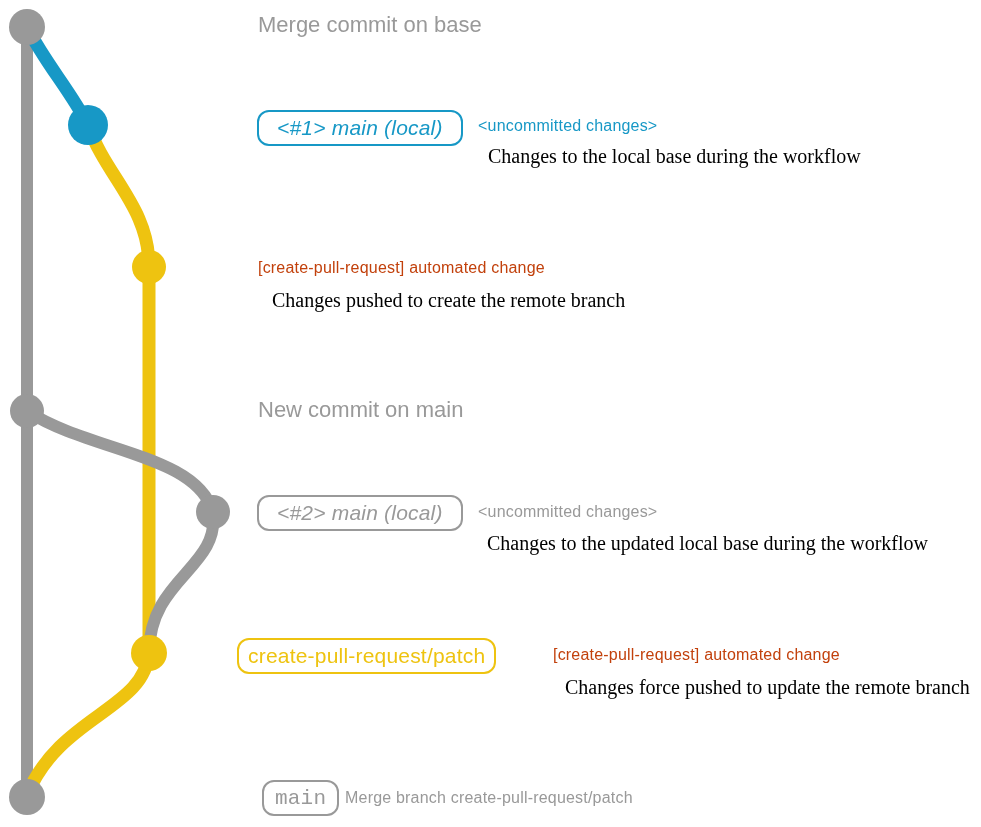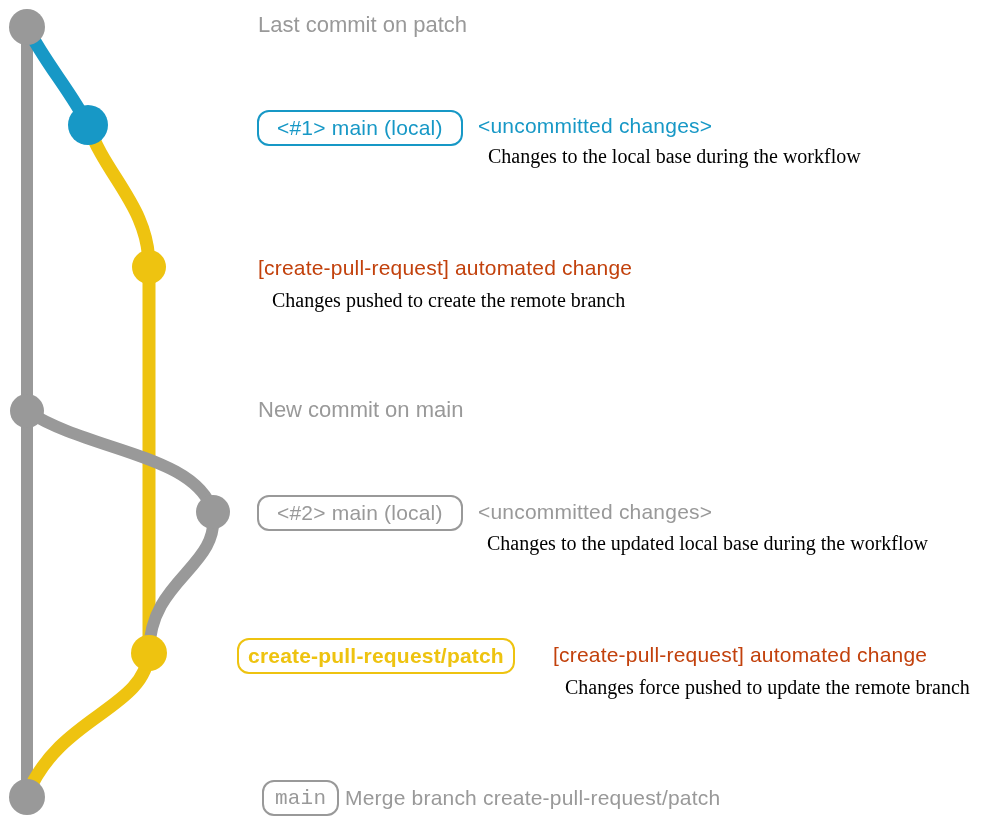--- a/index.html
+++ b/index.html
@@ -6,21 +6,21 @@
   .canvas {
     position: relative;
     width: 981px;
     height: 827px;
     background: #ffffff;
     font-family: "Liberation Sans", sans-serif;
     overflow: hidden;
   }
   .abs { position: absolute; white-space: nowrap; }
   .vc { transform: translateY(-50%); }
-  .sans { font-size: 21px; letter-spacing: 0.2px; }
+  .sans { font-size: 16px; letter-spacing: 0.2px; }
   .caption { font-size: 22px; }
   .serif {
     font-family: "Liberation Serif", serif;
     font-size: 20px;
     color: #000000;
   }
   .gray   { color: #999999; }
   .teal   { color: #1798c6; }
   .yellow { color: #c2410c; }
   .badge {
@@ -32,21 +32,21 @@
     display: flex;
     align-items: center;
     font-size: 21px;
     letter-spacing: 0.2px;
     background: #ffffff;
     white-space: nowrap;
   }
   .badge.b-teal   { border-color: #1798c6; color: #1798c6; }
   .badge.b-gray   { border-color: #999999; color: #999999; }
   .badge.b-yellow { border-color: #eec310; color: #eec310; }
-  .pad-wide  { padding: 0 18px; }
+  .pad-wide  { padding: 0 18px; font-style: italic; }
   .pad-mid   { padding: 0 9px;  }
   .pad-small { padding: 0 11px; }
   svg.graph { position: absolute; left: 0; top: 0; }
 </style>
 </head>
 <body>
 
 <div class="canvas">
 
   <svg class="graph" width="260" height="827" viewBox="0 0 260 827">
@@ -61,35 +61,35 @@
 
     <circle cx="27" cy="27" r="18" fill="#999999"></circle>
     <circle cx="88" cy="125" r="20" fill="#1798c6"></circle>
     <circle cx="149" cy="267" r="17" fill="#eec310"></circle>
     <circle cx="27" cy="411" r="17" fill="#999999"></circle>
     <circle cx="213" cy="512" r="17" fill="#999999"></circle>
     <circle cx="149" cy="653" r="18" fill="#eec310"></circle>
     <circle cx="27" cy="797" r="18" fill="#999999"></circle>
   </svg>
 
-  <div class="abs vc caption gray" style="left:258px; top:25px;">Last commit on patch</div>
+  <div class="abs vc caption gray" style="left:258px; top:25px;">Merge commit on base</div>
 
   <div class="badge b-teal pad-wide" style="left:257px; top:110px;">&lt;#1&gt; main (local)</div>
   <div class="abs vc sans teal" style="left:478px; top:126px;">&lt;uncommitted changes&gt;</div>
   <div class="abs vc serif" style="left:488px; top:156px;text-align:right;">Changes to the local base during the workflow</div>
 
   <div class="abs vc sans yellow" style="left:258px; top:268px;">[create-pull-request] automated change</div>
   <div class="abs vc serif" style="left:272px; top:300px;">Changes pushed to create the remote branch</div>
 
   <div class="abs vc caption gray" style="left:258px; top:410px;">New commit on main</div>
 
   <div class="badge b-gray pad-wide" style="left:257px; top:495px;">&lt;#2&gt; main (local)</div>
   <div class="abs vc sans gray" style="left:478px; top:512px;">&lt;uncommitted changes&gt;</div>
   <div class="abs vc serif" style="left:487px; top:543px;">Changes to the updated local base during the workflow</div>
 
-  <div class="badge b-yellow pad-mid" style="left:237px; top:638px;font-weight:bold;">create-pull-request/patch</div>
+  <div class="badge b-yellow pad-mid" style="left:237px; top:638px;">create-pull-request/patch</div>
   <div class="abs vc sans yellow" style="left:553px; top:655px;">[create-pull-request] automated change</div>
   <div class="abs vc serif" style="left:565px; top:687px;">Changes force pushed to update the remote branch</div>
 
   <div class="badge b-gray pad-small" style="left:262px; top:780px;font-family:Liberation Mono, monospace;">main</div>
   <div class="abs vc sans gray" style="left:345px; top:798px;">Merge branch create-pull-request/patch</div>
 
 </div>
 
 </body></html>

